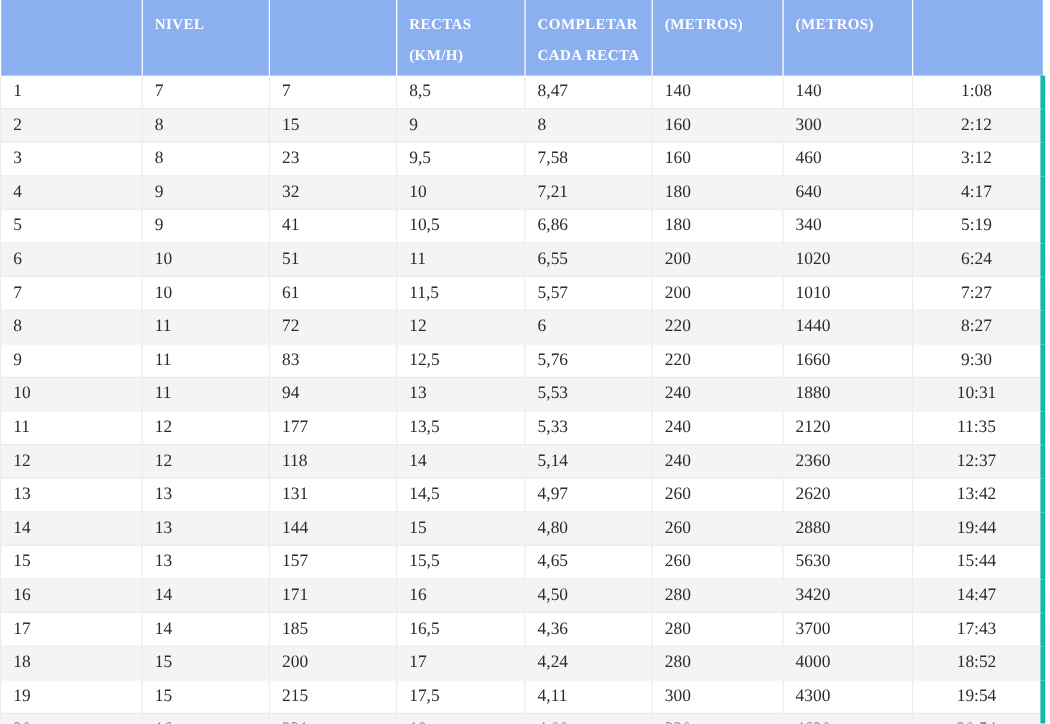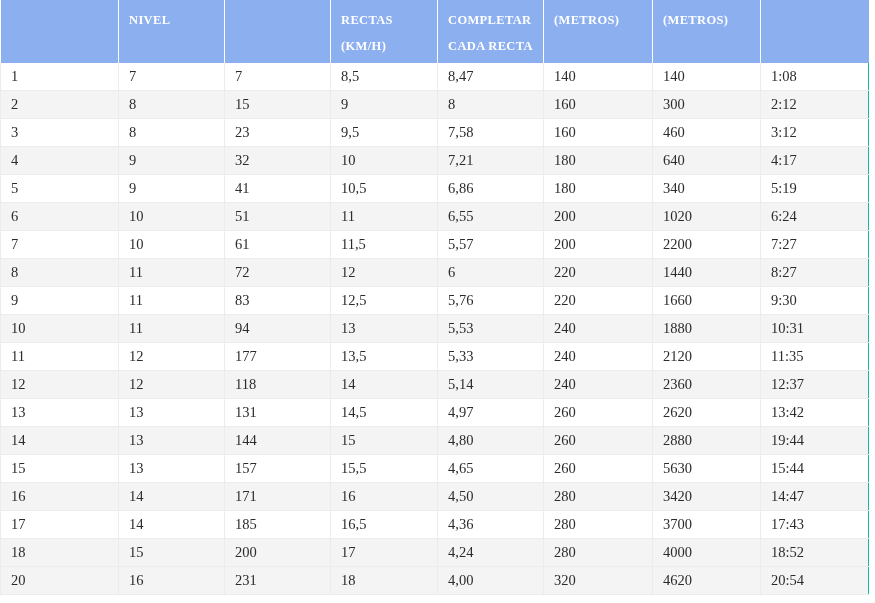--- a/index.html
+++ b/index.html
@@ -63,21 +63,21 @@
     padding: 0 10px;
     height: 27px;
     line-height: 27px;
     box-sizing: border-box;
     border-right: 1px solid #ececec;
     border-bottom: 1px solid #ececec;
     white-space: nowrap;
     overflow: hidden;
   }
   tbody td.first { border-left: 1px solid #ececec; }
-  tbody td.last { border-right: 1px solid #14b8a6; }
+  tbody td.last { border-right: 4px solid #14b8a6; text-align: center; }
   tbody tr.odd td { background: #ffffff; }
   tbody tr.even td { background: #f4f4f4; }
 </style>
 </head>
 <body>
 
 <div id="table-wrap">
   <table class="data-table">
     <colgroup>
       <col class="c0">
@@ -162,21 +162,21 @@
           <td>1020</td>
           <td class="last">6:24</td>
         </tr>
         <tr class="odd">
           <td class="first">7</td>
           <td>10</td>
           <td>61</td>
           <td>11,5</td>
           <td>5,57</td>
           <td>200</td>
-          <td>2200</td>
+          <td>1010</td>
           <td class="last">7:27</td>
         </tr>
         <tr class="even">
           <td class="first">8</td>
           <td>11</td>
           <td>72</td>
           <td>12</td>
           <td>6</td>
           <td>220</td>
           <td>1440</td>
@@ -275,20 +275,30 @@
         <tr class="even">
           <td class="first">18</td>
           <td>15</td>
           <td>200</td>
           <td>17</td>
           <td>4,24</td>
           <td>280</td>
           <td>4000</td>
           <td class="last">18:52</td>
         </tr>
+        <tr class="odd">
+          <td class="first">19</td>
+          <td>15</td>
+          <td>215</td>
+          <td>17,5</td>
+          <td>4,11</td>
+          <td>300</td>
+          <td>4300</td>
+          <td class="last">19:54</td>
+        </tr>
         <tr class="even">
           <td class="first">20</td>
           <td>16</td>
           <td>231</td>
           <td>18</td>
           <td>4,00</td>
           <td>320</td>
           <td>4620</td>
           <td class="last">20:54</td>
         </tr>

